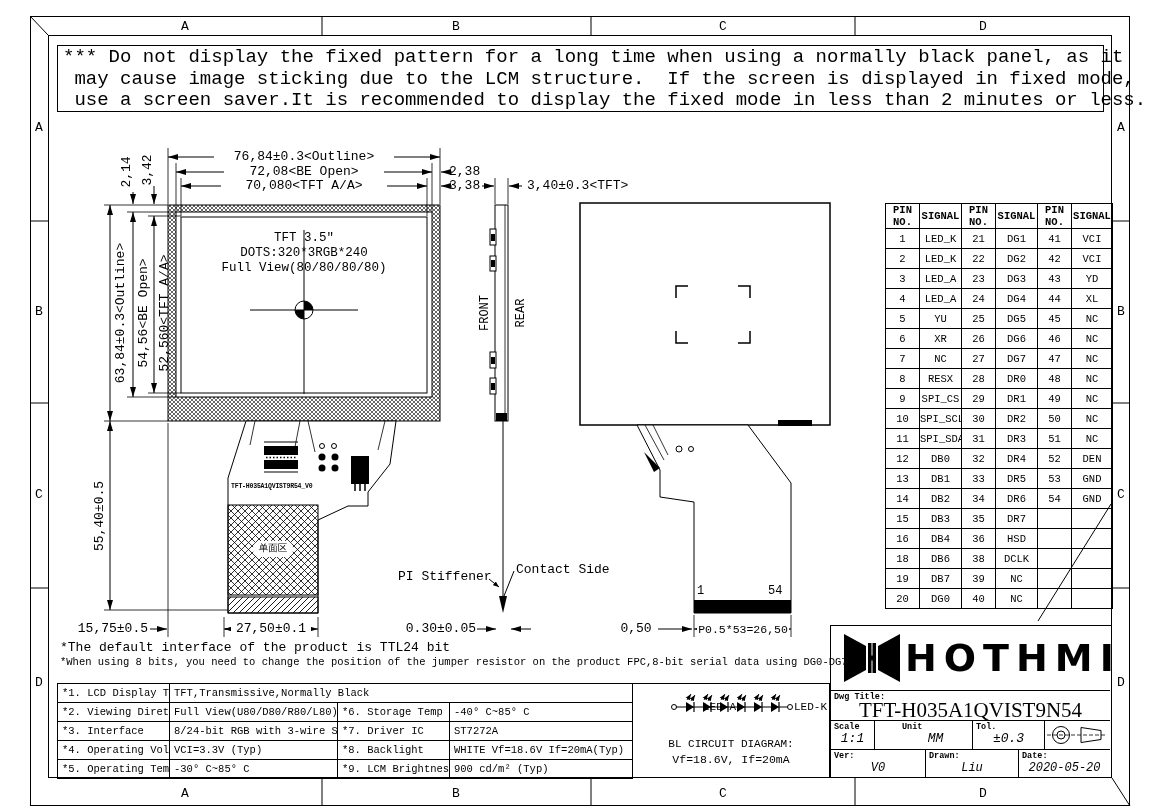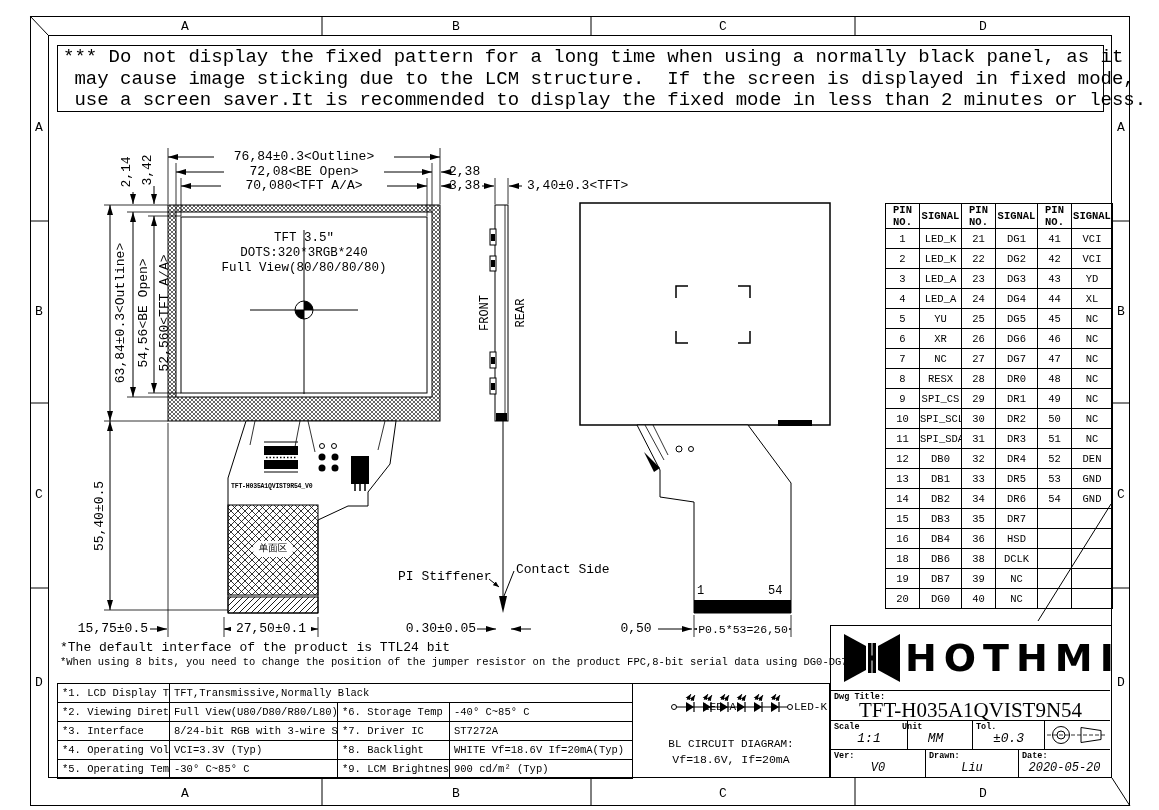--- a/index.html
+++ b/index.html
@@ -537,21 +537,21 @@
       </svg>
       <div class="abs nw" style="left:74px;top:10px;font-family:'DejaVu Sans',sans-serif;font-weight:bold;font-size:38px;letter-spacing:7px;">HOTHMI</div>
     </div>
 
     <div class="abs" style="left:0;top:64px;width:279px;height:30px;border-top:1px solid #000;box-sizing:border-box;">
       <div class="abs tb-cell-label" style="left:0;top:0;">Dwg Title:</div>
       <div class="abs ctr nw" style="left:0;top:7px;width:279px;font-family:'Liberation Serif',serif;font-size:21px;">TFT-H035A1QVIST9N54</div>
     </div>
 
     <div class="abs" style="left:0;top:94px;width:279px;height:29px;border-top:1px solid #000;box-sizing:border-box;">
-      <div class="abs" style="left:0;top:0;width:77px;height:29px;border-right:1px solid #000;box-sizing:border-box;">
+      <div class="abs" style="left:0;top:0;width:44px;height:29px;border-right:1px solid #000;box-sizing:border-box;">
         <div class="tb-cell-label">Scale</div>
         <div class="tb-cell-val">1:1</div>
       </div>
       <div class="abs" style="left:68px;top:0;width:74px;height:29px;border-right:1px solid #000;box-sizing:border-box;">
         <div class="tb-cell-label">Unit</div>
         <div class="tb-cell-val">MM</div>
       </div>
       <div class="abs" style="left:142px;top:0;width:72px;height:29px;border-right:1px solid #000;box-sizing:border-box;">
         <div class="tb-cell-label">Tol.</div>
         <div class="tb-cell-val">±0.3</div>

